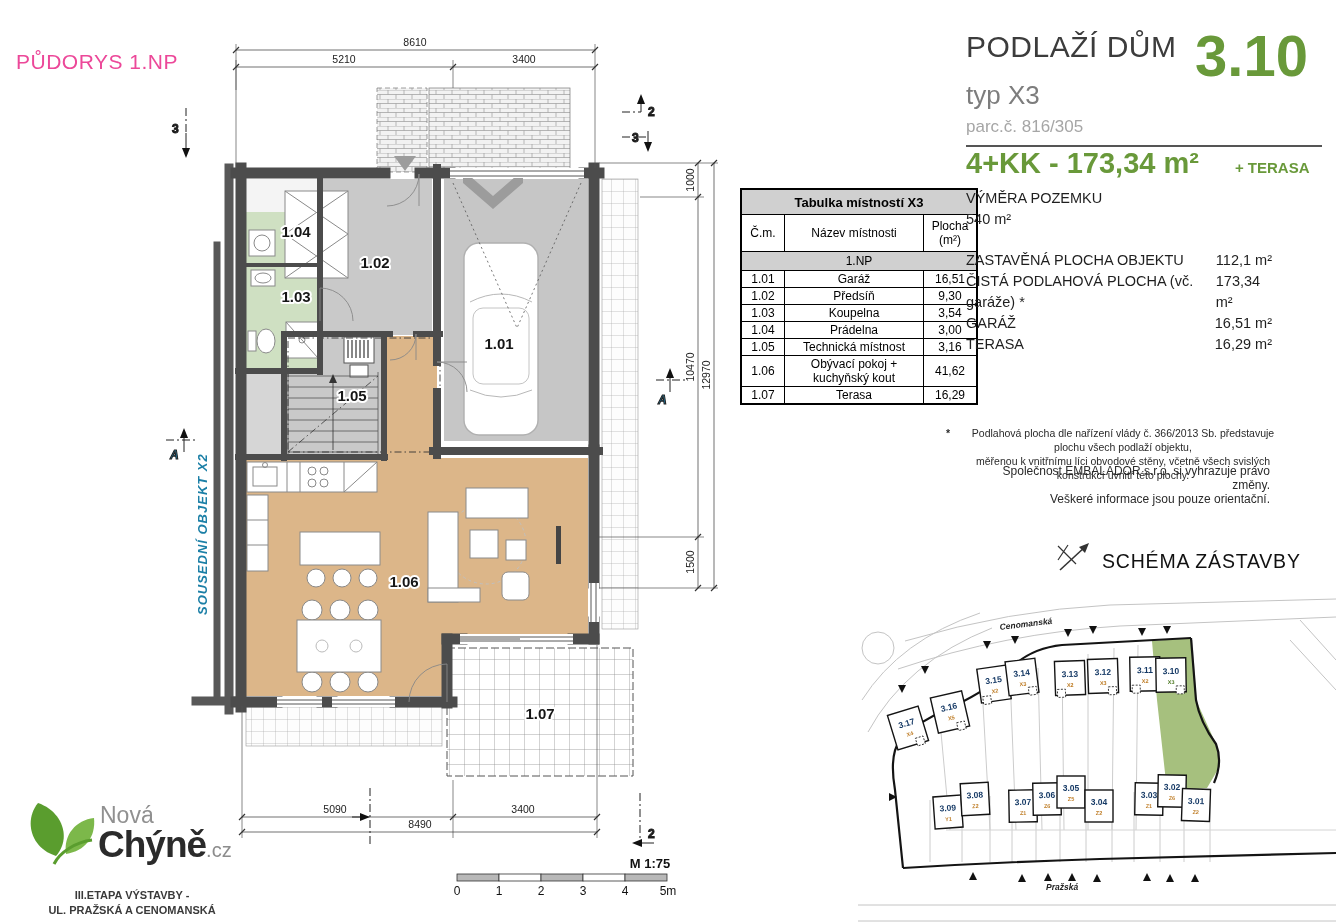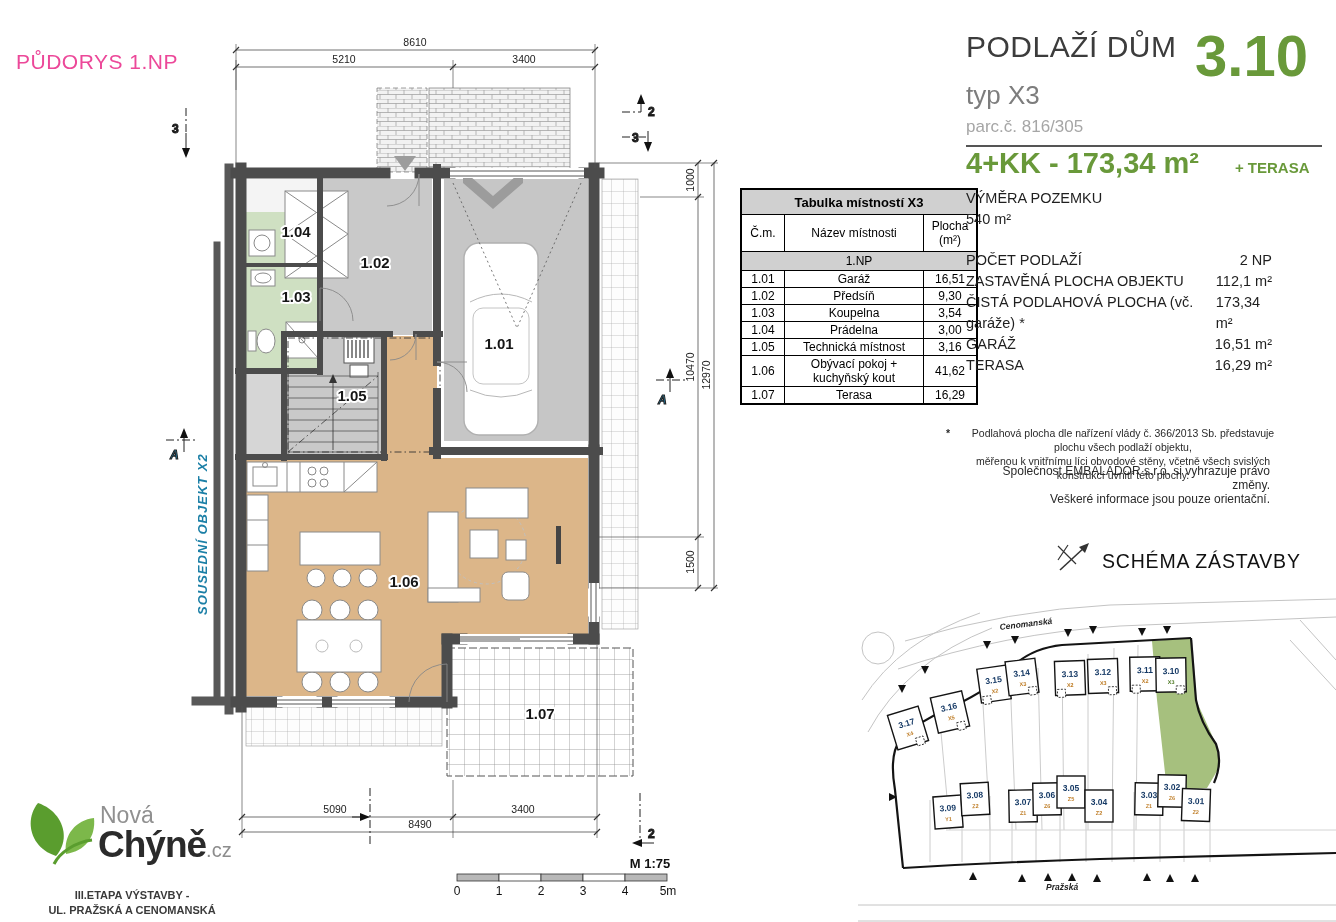--- a/index.html
+++ b/index.html
@@ -393,24 +393,20 @@
       <span id="size-suffix">+ TERASA</span>
     </div>
   </div>
 
   <div class="abs" id="details">
     <div class="drow">
       <span>VÝMĚRA POZEMKU</span>
       <span>540 m²</span>
       </div>
     <div class="drow">
-      <span>POČET PODLAŽÍ</span>
-      <span>2 NP</span>
-      </div>
-    <div class="drow">
       <span>ZASTAVĚNÁ PLOCHA OBJEKTU</span>
       <span>112,1 m²</span>
       </div>
     <div class="drow">
       <span>ČISTÁ PODLAHOVÁ PLOCHA (vč. garáže) *</span>
       <span>173,34 m²</span>
       </div>
     <div class="drow">
       <span>GARÁŽ</span>
       <span>16,51 m²</span>

